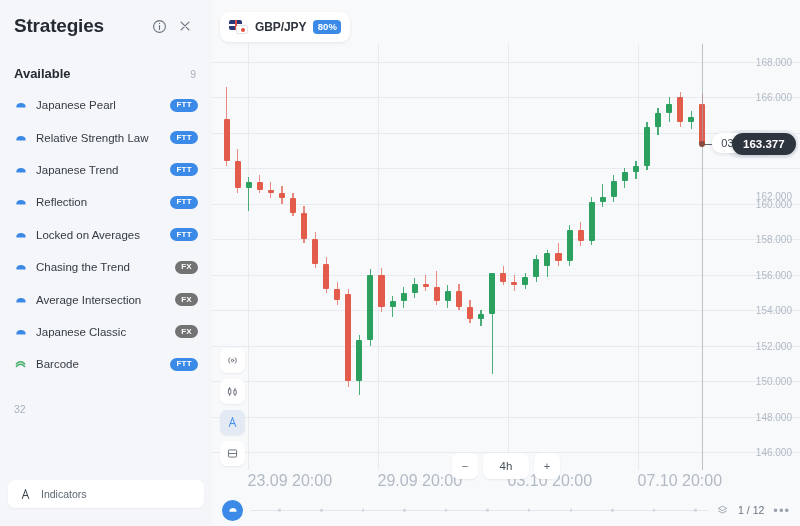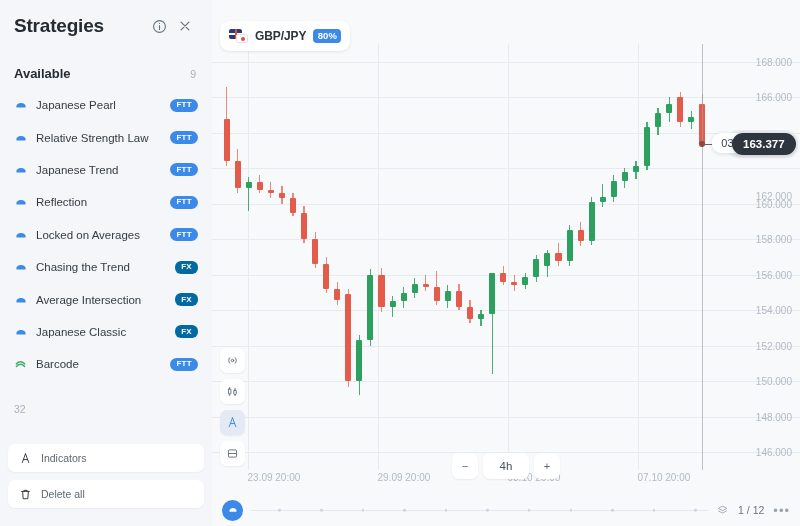--- a/index.html
+++ b/index.html
@@ -47,21 +47,21 @@
   .strat-name {
     flex: 1; font-size: 11.5px; color: #343b44;
     white-space: nowrap; overflow: hidden;
   }
   .badge {
     font-size: 8px; font-weight: bold; color: #fff;
     border-radius: 8px; padding: 2.5px 6px 2.5px 6px;
     letter-spacing: 0.3px; line-height: 1;
   }
   .badge.ftt { background: #3b8ae8; }
-  .badge.fx  { background: #0369a1; border-radius: 6px; }
+  .badge.fx  { background: #737373; }
 
   .locked-head { padding-top: 18px; }
   .side-spacer { flex: 1; }
 
   .side-actions { padding: 0 8px 10px 8px; }
   .act-btn {
     height: 28px; background: #ffffff; border-radius: 7px;
     display: flex; align-items: center; gap: 9px;
     padding: 0 11px; margin-bottom: 8px; cursor: pointer;
     box-shadow: 0 1px 2px rgba(30,40,60,0.05);
@@ -69,21 +69,21 @@
   .act-label { font-size: 10.5px; color: #5d6773; }
   .act-ico { color: #353b44; display: flex; }
 
   
   .main {
     flex: 1; height: 526px; position: relative;
     background: #f7f9fb;
   }
   .chart-topbar {
     height: 44px; position: relative; z-index: 6;
-    padding: 21px 0 0 8px;
+    padding: 12px 0 0 8px;
   }
   .pair-chip {
     display: inline-flex; align-items: center; gap: 7px;
     background: #ffffff; border-radius: 9px;
     height: 30px; padding: 0 9px 0 9px;
     box-shadow: 0 1px 3px rgba(30,40,60,0.09);
     cursor: pointer;
   }
   .pair-flags { position: relative; width: 19px; height: 15px; }
   .flag-a, .flag-b {
@@ -126,21 +126,21 @@
   .price-tick {
     position: absolute; right: 8px;
     font-size: 10px; color: #b2bac4;
     transform: translateY(-50%);
     white-space: nowrap;
   }
   .time-axis {
     position: absolute; left: 0; right: 0; bottom: 32px; height: 24px;
   }
   .time-tick {
-    position: absolute; top: 2px; font-size: 10px; color: #b2bac4;
+    position: absolute; top: 2px; font-size: 16px; color: #b2bac4;
     white-space: nowrap;
   }
 
   .candles { position: absolute; inset: 0; }
   .cdl-wick { position: absolute; width: 1.2px; }
   .cdl-body { position: absolute; border-radius: 1px; }
   .up   { background: #2ba05f; }
   .down { background: #e25b4b; }
 
   .cursor-vline {
@@ -339,28 +339,20 @@
     <div class="side-spacer"></div>
 
     <div class="side-actions">
       <div class="act-btn">
         <span class="act-ico">
           <svg width="13" height="13" viewBox="0 0 16 16" fill="none" stroke="currentColor" stroke-width="1.2" stroke-linecap="round">
             <path d="M8 2.2L4 13M8 2.2L12 13M5.4 9.3h5.2"></path>
           </svg>
         </span>
         <span class="act-label">Indicators</span>
-      </div>
-      <div class="act-btn">
-        <span class="act-ico">
-          <svg width="13" height="13" viewBox="0 0 16 16" fill="none" stroke="currentColor" stroke-width="1.2" stroke-linecap="round">
-            <path d="M3.2 4.2h9.6M6 4.2V2.9h4v1.3M4.5 4.2l0.6 9h5.8l0.6-9"></path>
-          </svg>
-        </span>
-        <span class="act-label">Delete all</span>
       </div>
     </div>
   </aside>
 
   <section class="main">
 
     <div class="chart-topbar">
       <div class="pair-chip">
         <span class="pair-flags">
           <span class="flag-a"></span>

